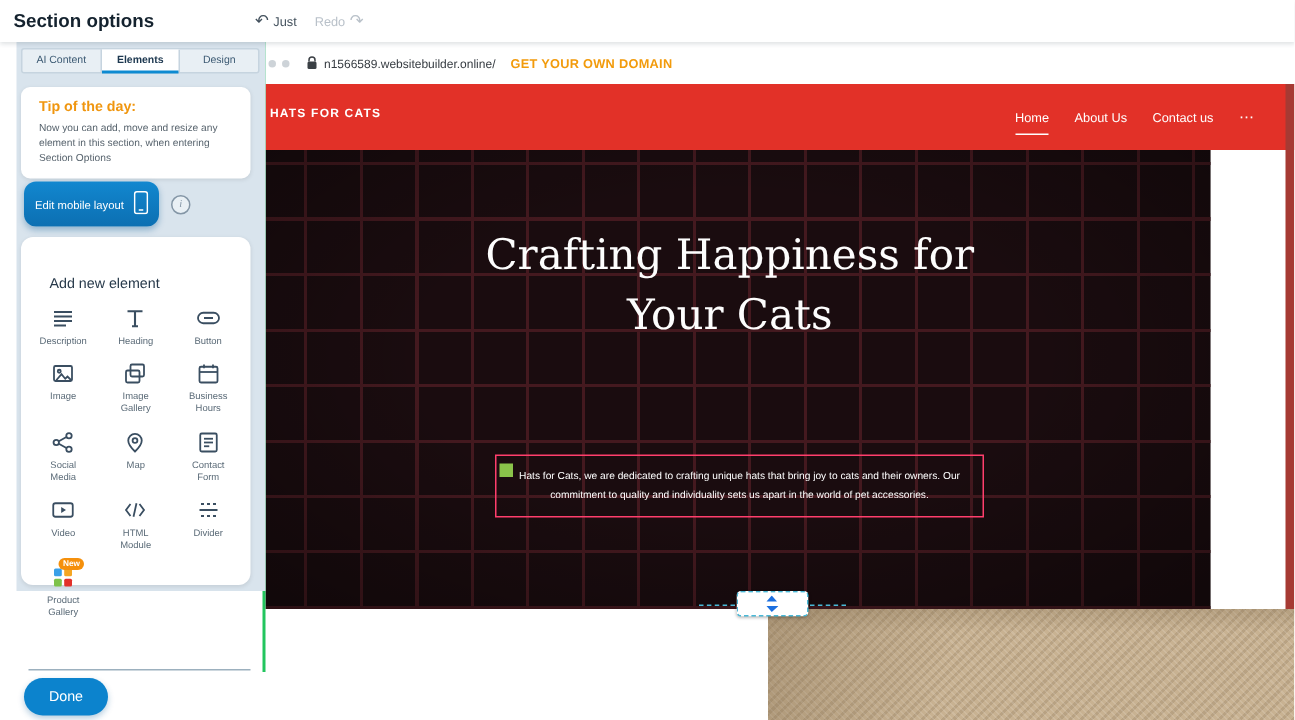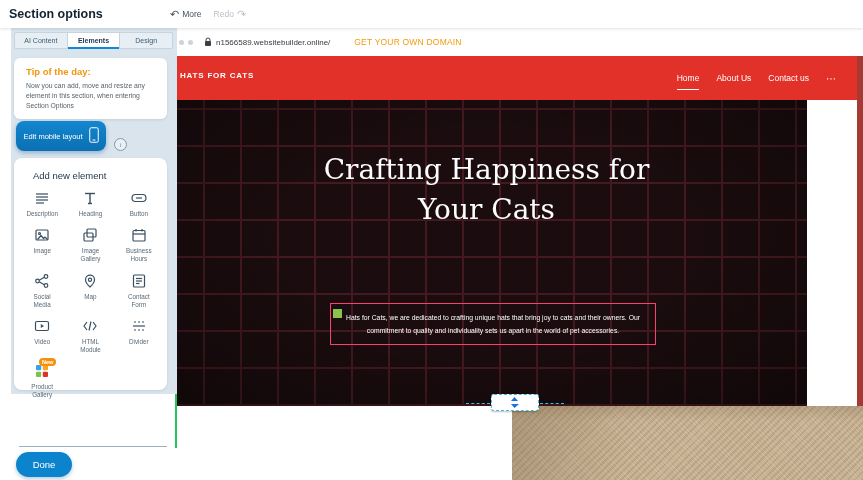--- a/index.html
+++ b/index.html
@@ -33,50 +33,50 @@
        border-right:1px solid #c6d4df;position:relative;}
   .tab:last-child{border-right:none;}
   .tab.active{background:#fff;color:#1d3850;font-weight:bold;}
   .tab.active::after{content:"";position:absolute;left:0;right:0;bottom:-1px;height:2px;background:#0d8ad1;}
 
   .tip-card{position:absolute;left:3px;top:30px;width:153px;min-height:58px;background:#fff;border-radius:6px;
             box-shadow:0 1px 3px rgba(0,0,0,.09);padding:8px 12px;box-sizing:border-box;}
   .tip-title{font-size:9.5px;font-weight:bold;color:#f0960f;margin-bottom:4px;}
   .tip-body{font-size:6.8px;color:#57636d;line-height:1.45;}
 
-  .mobile-row{position:absolute;left:5px;top:93px;display:flex;align-items:flex-end;gap:8px;}
+  .mobile-row{position:absolute;left:5px;top:93px;display:flex;align-items:center;gap:8px;}
   .mobile-btn{display:flex;align-items:center;justify-content:center;gap:6px;width:90px;height:30px;border-radius:8px;
               background:linear-gradient(#1287cf,#0c6fb2);color:#fff;font-size:7.5px;
               box-shadow:0 2px 4px rgba(10,90,150,.35);}
   .info-circle{width:11px;height:11px;border-radius:50%;border:1px solid #8496a6;color:#8496a6;font-size:7px;
                display:flex;align-items:center;justify-content:center;font-style:italic;
                font-family:"Liberation Serif",serif;background:#e9f0f5;}
 
   .add-card{position:absolute;left:3px;top:130px;width:153px;height:232px;background:#fff;border-radius:8px;
-            box-shadow:0 1px 3px rgba(0,0,0,.09);padding:12px 4px 6px;box-sizing:border-box;}
+            box-shadow:0 1px 3px rgba(0,0,0,.09);padding:26px 4px 6px;box-sizing:border-box;}
   .add-title{font-size:9.5px;color:#27394a;margin:0 0 8px 15px;}
   .el-grid{display:grid;grid-template-columns:repeat(3,1fr);row-gap:8px;}
   .el{display:flex;flex-direction:column;align-items:center;gap:3px;position:relative;}
   .el-ic{height:18px;display:flex;align-items:center;justify-content:center;}
   .el-lb{font-size:6.3px;color:#5a6a77;text-align:center;line-height:1.3;max-width:36px;}
   .new-badge{position:absolute;top:-4px;right:10px;background:#f5900c;color:#fff;font-size:5.5px;
              font-weight:bold;padding:1px 3px;border-radius:5px;}
 
   .sb-divider{position:absolute;left:8px;top:418px;width:148px;height:1px;background:#9cb0be;}
   .done-btn{position:absolute;left:5px;top:424px;width:56px;height:25px;border-radius:13px;background:#0c83cd;
             color:#fff;font-size:9.5px;box-shadow:0 2px 4px rgba(10,90,150,.3);}
 
   
   .main{position:absolute;left:166px;top:28px;width:697px;height:452px;}
   .browserbar{position:absolute;left:0;top:0;width:697px;height:28px;background:#fff;display:flex;align-items:center;}
   .dot{width:5px;height:5px;border-radius:50%;background:#cdd3d8;margin-right:4px;}
   .dot:first-child{margin-left:4px;}
   .lock-wrap{margin:0 4px 0 7px;display:flex;align-items:center;}
   .url-text{font-size:8px;color:#353b41;}
-  .domain-cta{font-size:8.5px;font-weight:normal;color:#f29b0c;margin-left:24px;letter-spacing:.2px;text-decoration:none;}
+  .domain-cta{font-size:8.5px;font-weight:bold;color:#f29b0c;margin-left:10px;letter-spacing:.2px;text-decoration:none;}
 
   
   .preview{position:absolute;left:0;top:28px;width:697px;height:424px;background:#fff;overflow:hidden;}
   .site-header{position:absolute;left:0;top:0;width:697px;height:44px;background:#e23128;}
   .logo{position:absolute;left:14px;top:15px;font-family:Liberation Sans, sans-serif;font-size:8px;font-weight:bold;
         color:#fff;letter-spacing:.8px;}
   .site-nav{position:absolute;right:26px;top:0;height:44px;display:flex;align-items:center;gap:17px;}
   .nav-item{font-size:8.5px;color:#fff;position:relative;}
   .nav-item.active::after{content:"";position:absolute;left:0;right:0;bottom:-7px;height:1.5px;background:#fff;}
   .nav-more{font-size:10px;letter-spacing:1px;}
@@ -114,21 +114,21 @@
 </head>
 <body>
 
 <div class="app">
 
   <header class="topbar">
     <div class="tb-title">Section options</div>
     <div class="tb-history">
       <button class="undo-btn">
         <span class="hist-icon">↶</span>
-        <span>More</span>
+        <span>Just</span>
       </button>
       <button class="redo-btn">
         <span>Redo</span>
         <span class="hist-icon">↷</span>
       </button>
     </div>
   </header>
 
   <aside class="sidebar">
     <div class="panel">

